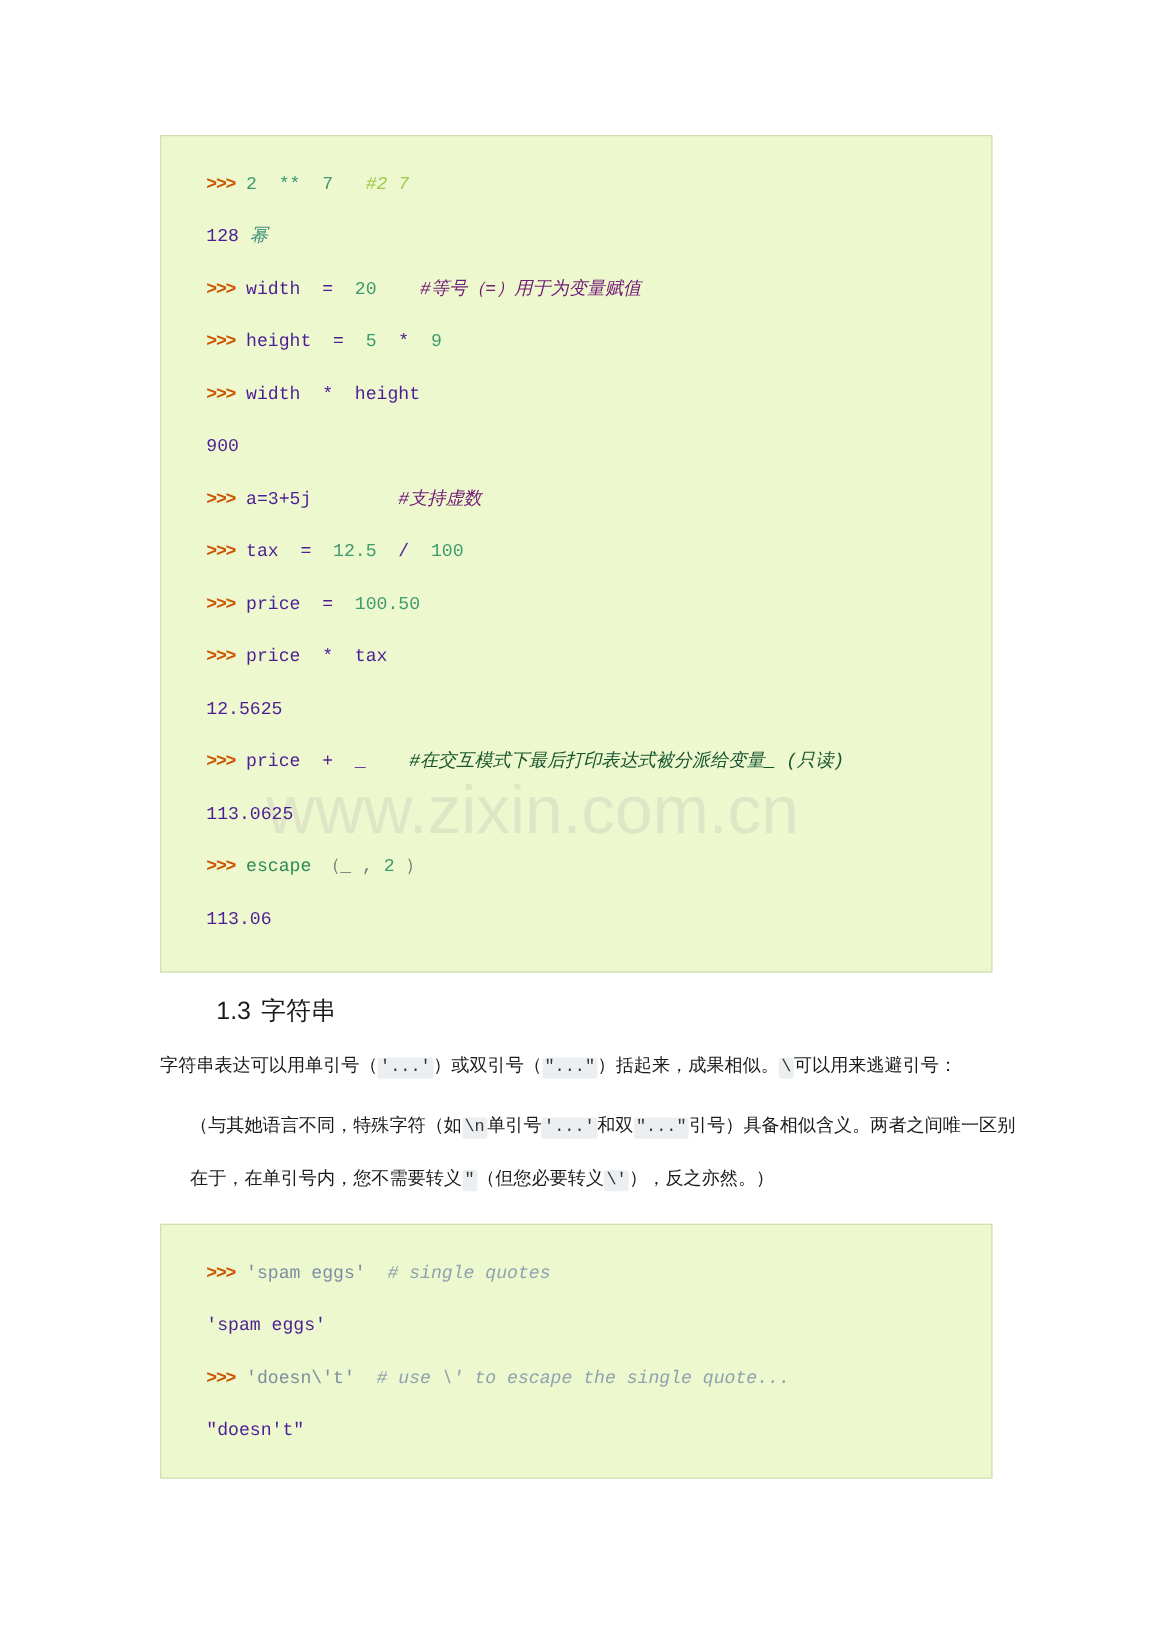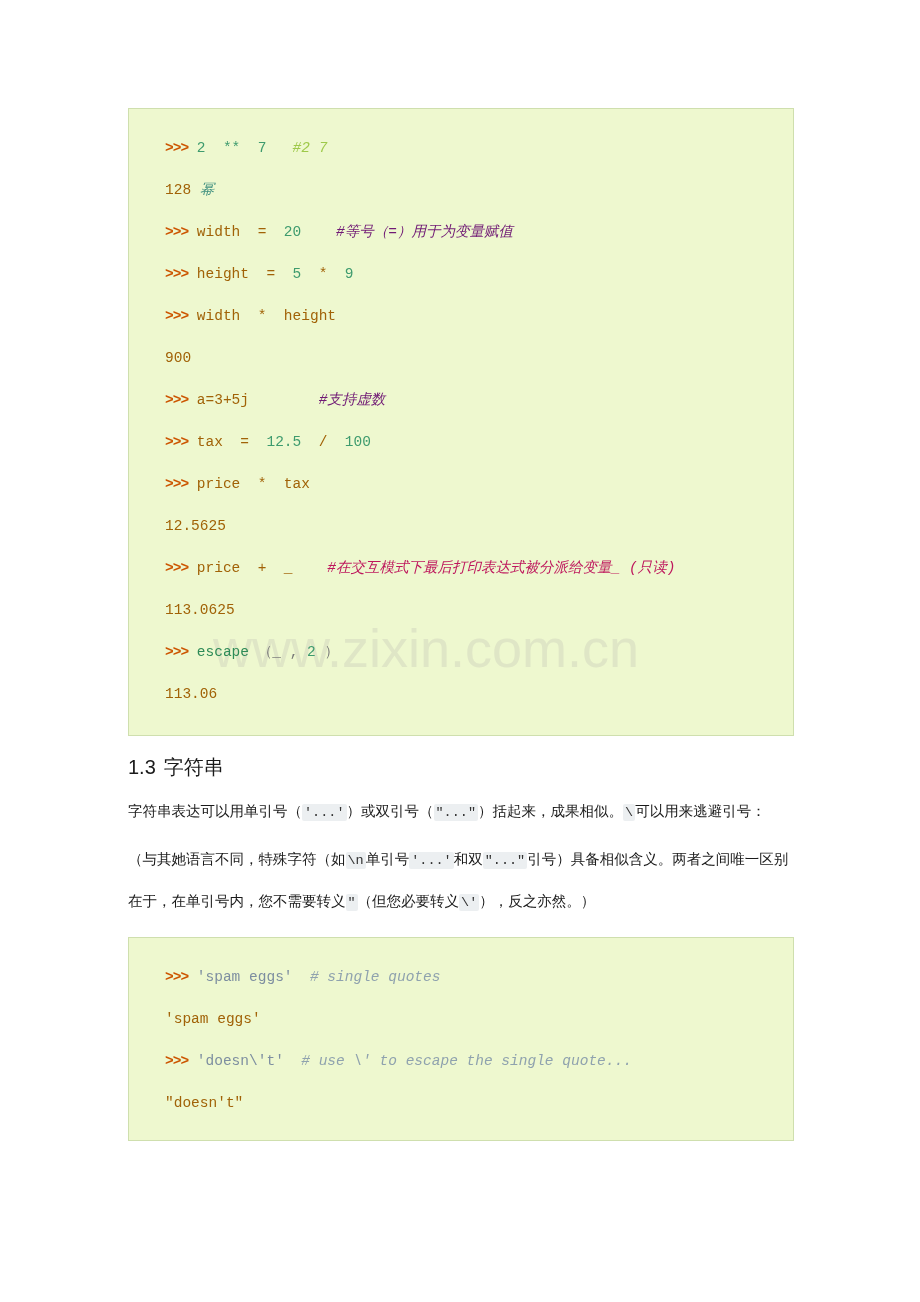--- a/index.html
+++ b/index.html
@@ -56,26 +56,26 @@
     margin-left: 22px;
   }
 
   .prompt {
     color: #cc5500;
     font-weight: bold;
     letter-spacing: -1px;
   }
   .num       { color: #3e9b6e; }
   .kw        { color: #2e8b57; }
-  .plain     { color: #a16207; }
+  .plain     { color: #4c1d95; }
   .punct     { color: #777777; }
   .str       { color: #7d8ea0; }
   .cmt-green { color: #9ec94a; font-style: italic; }
   .cmt-cn    { color: #701a75; font-style: italic; }
-  .cmt-blue  { color: #be185d; font-style: italic; }
+  .cmt-blue  { color: #14532d; font-style: italic; }
   .cmt-gray  { color: #8fa2ae; font-style: italic; text-align: right; }
   .cn-italic { color: #3f8f7f; font-style: italic; }
 
   .watermark {
     position: absolute;
     left: 84px;
     top: 508px;
     font-family: "Liberation Sans", sans-serif;
     font-size: 54px;
     color: #dfe6c6;
@@ -88,32 +88,32 @@
 
   
   .heading {
     font-family: "Liberation Sans", sans-serif;
     font-size: 20px;
     color: #1a1a1a;
     margin: 17px 0 0 0;
     line-height: 28px;
     font-weight: 400;
   }
-  .heading .hnum { margin-right: 8px; }
+  .heading .hnum { margin-right: 8px; margin-left: 45px; }
 
   
   .para {
     font-family: "Liberation Sans", sans-serif;
     font-size: 14.5px;
     color: #1a1a1a;
     line-height: 41px;
     margin: 10px 0 0 0;
     width: 666px;
   }
-  .para.indent { text-indent: 0; margin-top: 6px; }
+  .para.indent { text-indent: 0; margin-top: 6px; margin-left: 24px; }
 
   code.inl {
     font-family: "Liberation Mono", "DejaVu Sans Mono", monospace;
     background: #eceff1;
     color: #333333;
     font-size: 13.5px;
     padding: 1px 2px;
     border-radius: 2px;
   }
 
@@ -129,20 +129,21 @@
       <div class="watermark">www.zixin.com.cn</div>
       <div id="cb1">
           <div class="cline"><span class="prompt">&gt;&gt;&gt;</span><span class="num"> 2  ** </span><span class="num"> 7</span><span class="plain">   </span><span class="cmt-green">#2 7</span></div>
           <div class="cline"><span class="plain">128 </span><span class="cn-italic">幂</span></div>
           <div class="cline"><span class="prompt">&gt;&gt;&gt;</span><span class="plain"> width  =  </span><span class="num">20</span><span class="plain">    </span><span class="cmt-cn">#等号（=）用于为变量赋值</span></div>
           <div class="cline"><span class="prompt">&gt;&gt;&gt;</span><span class="plain"> height  =  </span><span class="num">5</span><span class="plain">  *  </span><span class="num">9</span></div>
           <div class="cline"><span class="prompt">&gt;&gt;&gt;</span><span class="plain"> width  *  height</span></div>
           <div class="cline"><span class="plain">900</span></div>
           <div class="cline"><span class="prompt">&gt;&gt;&gt;</span><span class="plain"> a=3+5j</span><span class="plain">        </span><span class="cmt-cn">#支持虚数</span></div>
           <div class="cline"><span class="prompt">&gt;&gt;&gt;</span><span class="plain"> tax  =  </span><span class="num">12.5</span><span class="plain">  /  </span><span class="num">100</span></div>
+          <div class="cline"><span class="prompt">&gt;&gt;&gt;</span><span class="plain"> price  =  </span><span class="num">100.50</span></div>
           <div class="cline"><span class="prompt">&gt;&gt;&gt;</span><span class="plain"> price  *  tax</span></div>
           <div class="cline"><span class="plain">12.5625</span></div>
           <div class="cline"><span class="prompt">&gt;&gt;&gt;</span><span class="plain"> price  +  _ </span><span class="plain">   </span><span class="cmt-blue">#在交互模式下最后打印表达式被分派给变量_ (只读)</span></div>
           <div class="cline"><span class="plain">113.0625</span></div>
           <div class="cline"><span class="prompt">&gt;&gt;&gt;</span><span class="plain"> </span><span class="kw">escape</span><span class="punct"> （_ , </span><span class="num">2</span><span class="punct"> ）</span></div>
           <div class="cline"><span class="plain">113.06</span></div>
         </div>
     </div>
 
     <h2 class="heading">

